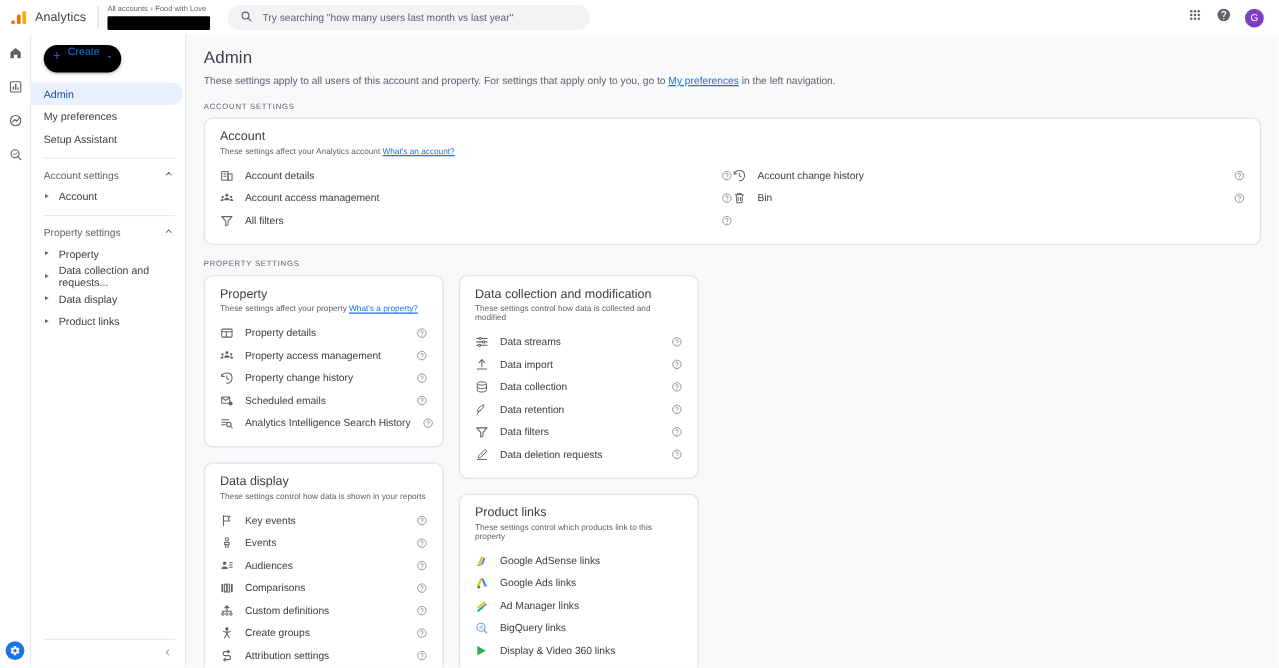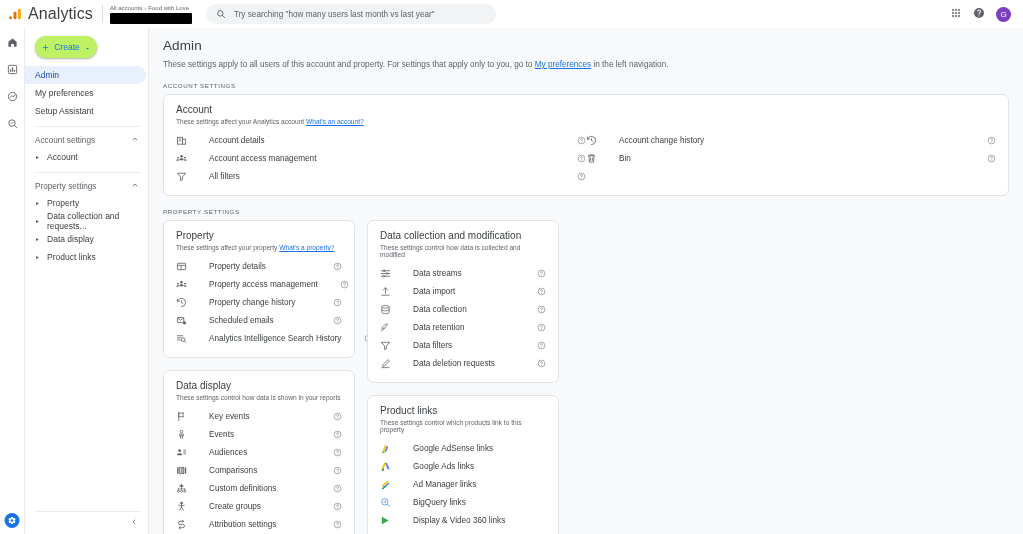--- a/index.html
+++ b/index.html
@@ -11,21 +11,21 @@
   }
   .app { position: relative; width: 1023px; height: 534px; display: flex; flex-direction: column; }
 
   
   .topbar {
     height: 28px; min-height: 28px; display: flex; align-items: center;
     background: #fff; padding: 0 8px 0 6px; gap: 0;
   }
   .logo-wrap { display: flex; align-items: center; gap: 6px; padding-left: 2px; }
   .ga-logo { width: 14px; height: 14px; display: block; }
-  .brand { font-size: 16px; color: #3c4043; letter-spacing: .1px; }
+  .brand { font-size: 10px; color: #3c4043; letter-spacing: .1px; }
   .topdivider { width: 1px; height: 18px; background: #dadce0; margin: 0 7px 0 9px; }
   .breadcrumb-wrap { display: flex; flex-direction: column; justify-content: center; width: 82px; }
   .breadcrumb { font-size: 6px; color: #5f6368; white-space: nowrap; display: flex; align-items: center; gap: 2px; line-height: 8px;}
   .bc-sep { font-size: 6px; color: #80868b; }
   .redacted { width: 82px; height: 11px; background: #000; border-radius: 1px; margin-top: 1px; }
   .searchbar {
     margin-left: 14px; flex: 0 0 290px; height: 20px; background: #f1f3f4;
     border-radius: 10px; display: flex; align-items: center; padding: 0 10px; gap: 8px;
   }
   .search-ph { font-size: 8.2px; color: #5f6368; white-space: nowrap; }
@@ -49,23 +49,23 @@
     width: 15px; height: 15px; border-radius: 50%; background: #1a73e8;
     display: flex; align-items: center; justify-content: center;
   }
 
   
   .nav {
     width: 124px; min-width: 124px; background: #fff; border-left: 1px solid #e8eaed;
     padding-top: 6px; position: relative; display: flex; flex-direction: column;
   }
   .create-btn {
-    margin: 2px 0 8px 10px; width: 62px; height: 22px; border-radius: 11px; background: #bef264;
+    margin: 2px 0 8px 10px; width: 62px; height: 22px; border-radius: 11px; background: #000000;
     box-shadow: 0 1px 3px rgba(60,64,67,.3), 0 1px 1px rgba(60,64,67,.15);
-    display: flex; align-items: center; justify-content: center; gap: 4px; cursor: pointer;
+    display: flex; align-items: flex-start; justify-content: center; gap: 4px; cursor: pointer;
   }
   .create-label { font-size: 8.5px; color: #1a73e8; }
   .nav-item {
     height: 18px; display: flex; align-items: center; padding-left: 10px; margin-right: 2px;
     font-size: 8.5px; color: #3c4043; border-radius: 0 9px 9px 0; cursor: pointer;
   }
   .nav-item.active { background: #e8f0fe; color: #174ea6; }
   .nav-sep { height: 1px; background: #e8eaed; margin: 6px 8px 5px 10px; }
   .nav-group {
     height: 16px; display: flex; align-items: center; padding-left: 10px; padding-right: 9px;
@@ -96,21 +96,21 @@
   }
   .card {
     background: #fff; border: 1px solid #e0e3e7; border-radius: 7px;
     padding: 9px 12px 10px 12px;
   }
   .card-title { font-size: 10px; color: #3c4043; }
   .card-desc { font-size: 6.6px; color: #5f6368; margin-top: 3px; }
   .card-desc a { color: #1a73e8; text-decoration: underline; }
   .rowlist { margin-top: 6px; }
   .row {
-    height: 18px; display: flex; align-items: center; gap: 22px; cursor: pointer; text-align: right;
+    height: 18px; display: flex; align-items: center; gap: 9px; cursor: pointer; text-align: right;
   }
   .row-icon { width: 11px; height: 11px; display: flex; align-items: center; justify-content: center; flex: 0 0 11px; }
   .row-label { font-size: 8.2px; color: #3c4043; white-space: nowrap; }
   .row-help { margin-left: auto; flex: 0 0 10px; display: flex; align-items: center; justify-content: center; }
 
   .cols2 { display: flex; gap: 0; }
   .cols2 > div { flex: 1; }
   .grid2 { display: flex; gap: 12px; align-items: flex-start; }
   .col { flex: 1; display: flex; flex-direction: column; gap: 12px; min-width: 0; }
   .col-left { max-width: 192px; }

